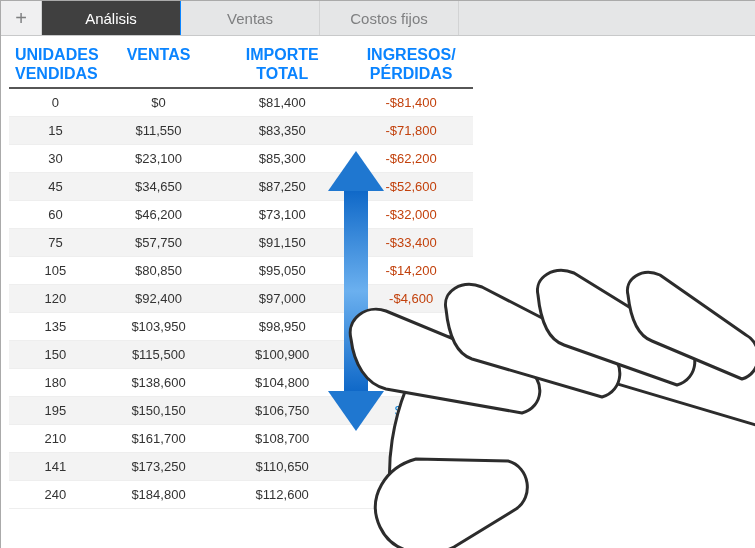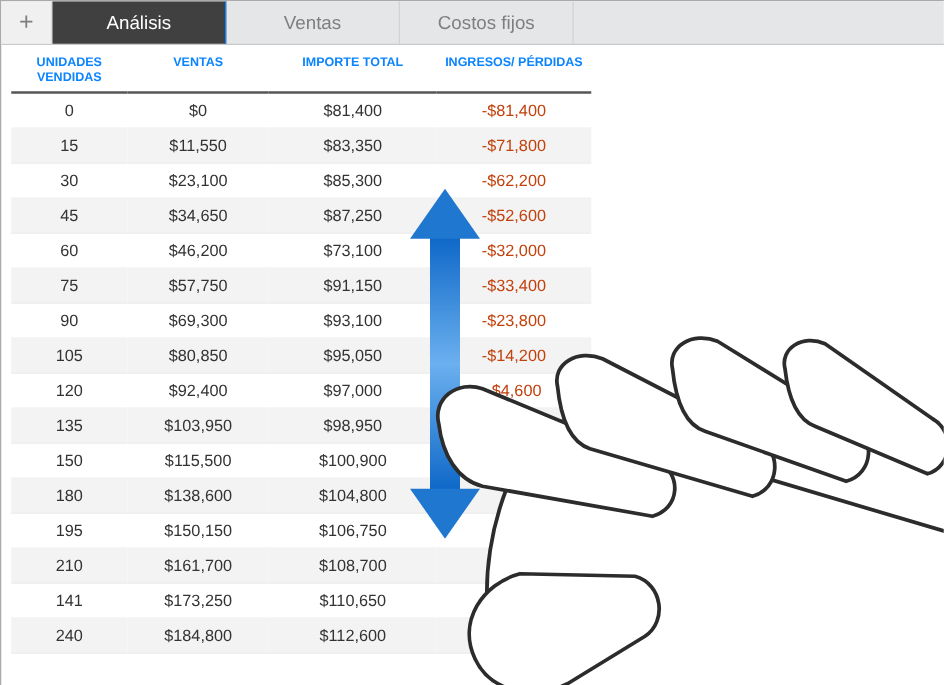--- a/index.html
+++ b/index.html
@@ -6,21 +6,21 @@
   .frame{position:relative;width:755px;height:548px;border:1px solid #aaa;overflow:hidden;background:#fff}
   
   .tabbar{display:flex;align-items:stretch;height:34px;background:#e5e6e7;border-bottom:1px solid #c8c9ca}
   .tab-plus{width:40px;display:flex;align-items:center;justify-content:center;color:#7e7f80;font-size:20px;font-weight:300;border-right:1px solid #d2d3d4;background:#f0f0f1}
   .tab{padding:0 24px;display:flex;align-items:center;justify-content:center;color:#7e7f80;font-size:15px;border-right:1px solid #d2d3d4;min-width:90px}
   .tab.active{background:#404040;color:#fff;border-right:1px solid #0a84ff}
   .tab-filler{flex:1}
   
   .table-wrap{position:absolute;top:34px;left:0;right:0;bottom:0;overflow:hidden}
   table{border-collapse:collapse;width:464px;margin-left:8px;table-layout:fixed}
-  thead th{color:#0a84ff;font-weight:600;font-size:10px;text-align:center;padding:10px 6px 4px;border-bottom:2px solid #565656;line-height:1.2;vertical-align:top}
+  thead th{color:#0a84ff;font-weight:600;font-size:16px;text-align:center;padding:10px 6px 4px;border-bottom:2px solid #565656;line-height:1.2;vertical-align:top}
   tbody td{text-align:center;padding:6px 6px;font-size:13px;color:#333;border-bottom:1px solid #eee}
   tbody tr:nth-child(even) td{background:#f3f3f3}
   .neg{color:#c2410c}
   .pos{color:#0a7fd4}
   col.c1{width:90px}
   col.c2{width:110px}
   col.c3{width:130px}
   col.c4{width:120px}
   
   .scroll-arrow{position:absolute;left:325px;top:150px;width:60px;height:280px;pointer-events:none}
@@ -95,26 +95,20 @@
             <td>$73,100</td>
             <td class="neg">-$32,000</td>
           </tr>
           <tr>
             <td>75</td>
             <td>$57,750</td>
             <td>$91,150</td>
             <td class="neg">-$33,400</td>
           </tr>
           <tr>
-            <td>90</td>
-            <td>$69,300</td>
-            <td>$93,100</td>
-            <td class="neg">-$23,800</td>
-          </tr>
-          <tr>
             <td>105</td>
             <td>$80,850</td>
             <td>$95,050</td>
             <td class="neg">-$14,200</td>
           </tr>
           <tr>
             <td>120</td>
             <td>$92,400</td>
             <td>$97,000</td>
             <td class="neg">-$4,600</td>

